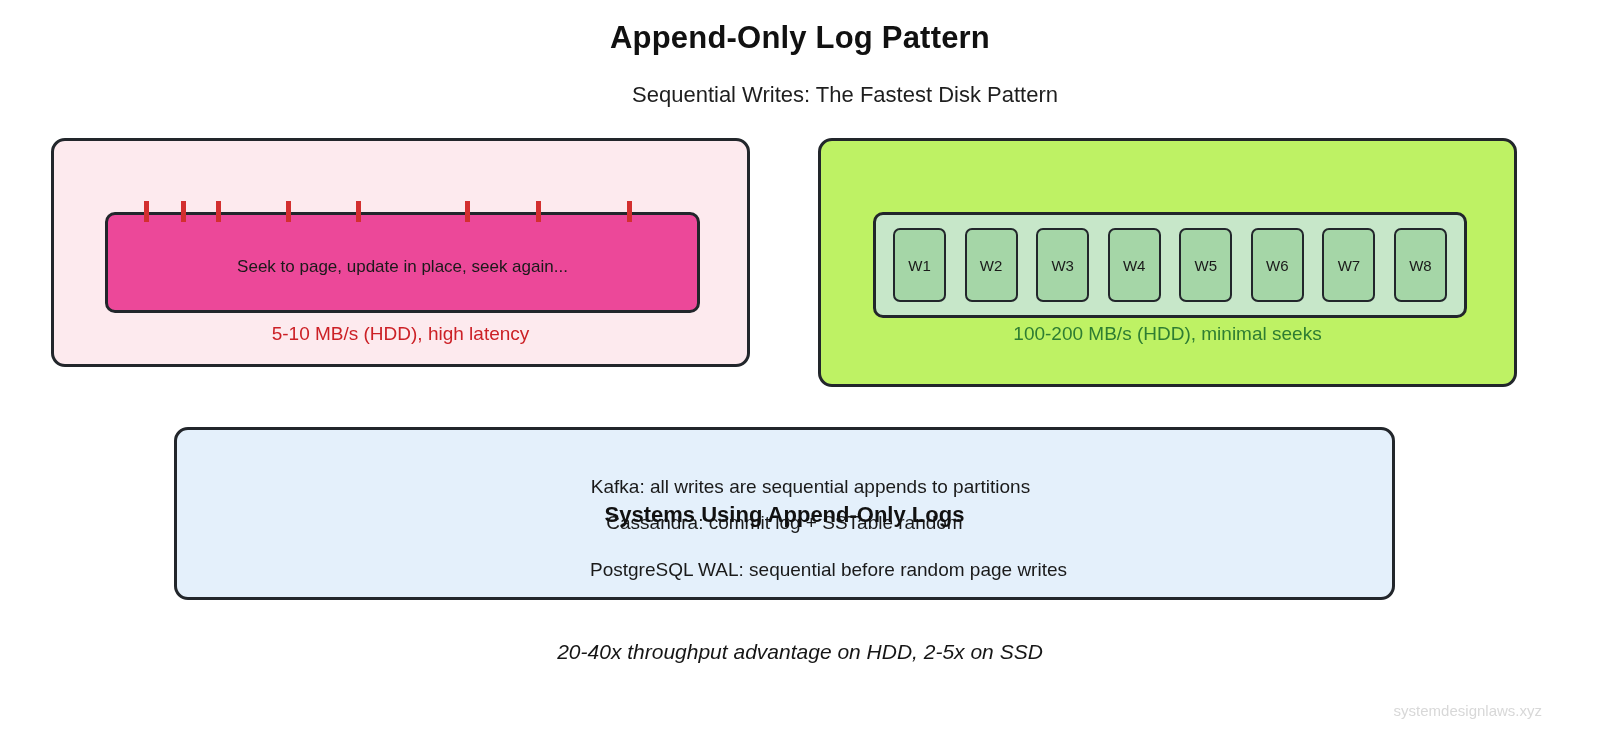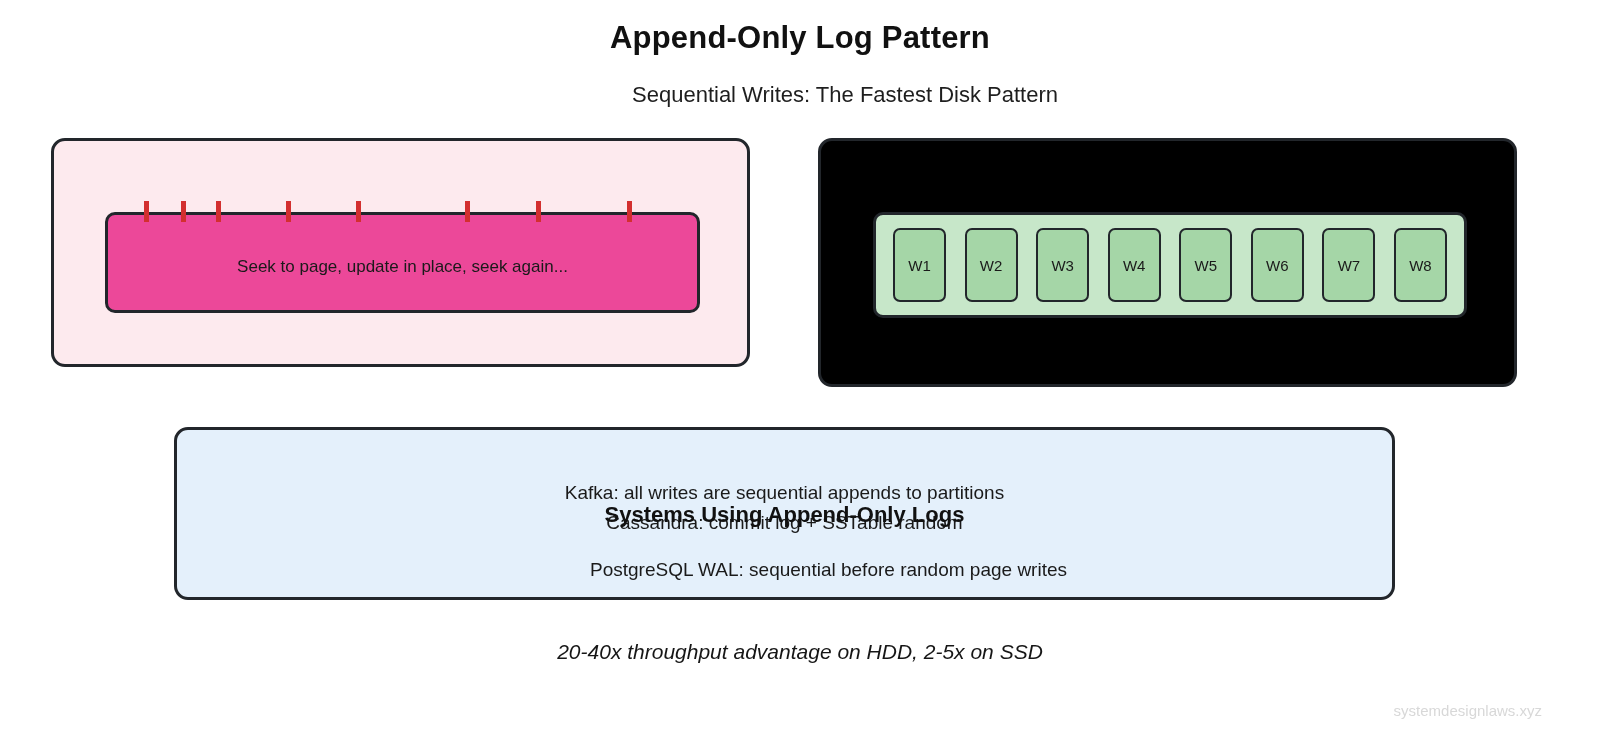--- a/index.html
+++ b/index.html
@@ -93,21 +93,21 @@
   }
   .caption-red { color: #cc2026; }
   .caption-green { color: #2e7d32; }
 
   
   #panel-sequential {
     left: 818px;
     top: 138px;
     width: 699px;
     height: 249px;
-    background: #000000;
+    background: #bef264;
   }
   .seq-disk {
     position: absolute;
     left: 52px;
     top: 71px;
     width: 594px;
     height: 106px;
     background: #c7e7c9;
     border: 3px solid #22262b;
     border-radius: 10px;
@@ -158,21 +158,21 @@
   }
   .systems-item {
     text-align: center;
     font-size: 19px;
     color: #1a1a1a;
     line-height: 1;
     position: absolute;
     left: 0;
     width: 100%;
   }
-  .systems-item.i0 { top: 14px; }
+  .systems-item.i0 { top: 8px; margin-left: 26px; }
   .systems-item.i1 { top: 44px; }
   .systems-item.i2 { top: 91px; margin-left: 44px; }
 
   
   .footer-note {
     position: absolute;
     left: 0;
     top: 640px;
     width: 1600px;
     text-align: center;
@@ -202,33 +202,35 @@
   <div id="seek-ticks">
       <div class="seek-tick" style="left: 90px; background: rgb(211, 47, 47);"></div>
       <div class="seek-tick" style="left: 127px; background: rgb(211, 47, 47);"></div>
       <div class="seek-tick" style="left: 162px; background: rgb(211, 47, 47);"></div>
       <div class="seek-tick" style="left: 232px; background: rgb(211, 47, 47);"></div>
       <div class="seek-tick" style="left: 302px; background: rgb(211, 47, 47);"></div>
       <div class="seek-tick" style="left: 411px; background: rgb(211, 47, 47);"></div>
       <div class="seek-tick" style="left: 482px; background: rgb(211, 47, 47);"></div>
       <div class="seek-tick" style="left: 573px; background: rgb(211, 47, 47);"></div>
     </div>
+  <div class="panel-caption caption-red">5-10 MB/s (HDD), high latency</div>
 </div>
 
 <div class="panel" id="panel-sequential">
   <div class="seq-disk" id="seq-disk">
       <div class="write-block" style="background: rgb(165, 214, 167);">W1</div>
       <div class="write-block" style="background: rgb(165, 214, 167); text-align: center;">W2</div>
       <div class="write-block" style="background: rgb(165, 214, 167);">W3</div>
       <div class="write-block" style="background: rgb(165, 214, 167);">W4</div>
       <div class="write-block" style="background: rgb(165, 214, 167);">W5</div>
       <div class="write-block" style="background: rgb(165, 214, 167);">W6</div>
       <div class="write-block" style="background: rgb(165, 214, 167);">W7</div>
       <div class="write-block" style="background: rgb(165, 214, 167);">W8</div>
     </div>
+  <div class="panel-caption caption-green">100-200 MB/s (HDD), minimal seeks</div>
 </div>
 
 <div class="panel" id="panel-systems">
   <div class="systems-list" id="systems-list">
       <div class="systems-item i0">Kafka: all writes are sequential appends to partitions</div>
       <div class="systems-item i1">Cassandra: commit log + SSTable random</div>
       <div class="systems-item i2">PostgreSQL WAL: sequential before random page writes</div>
     </div>
   <div class="systems-heading">Systems Using Append-Only Logs</div>
 </div>

